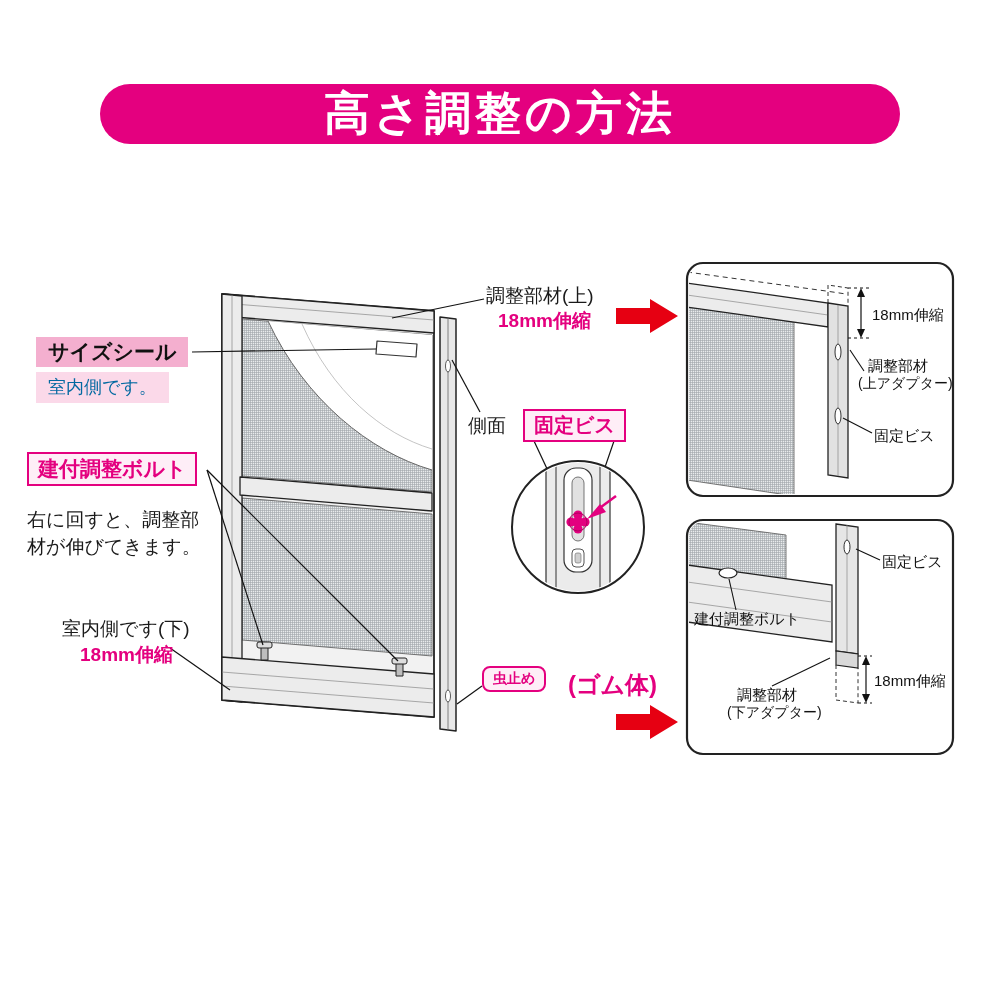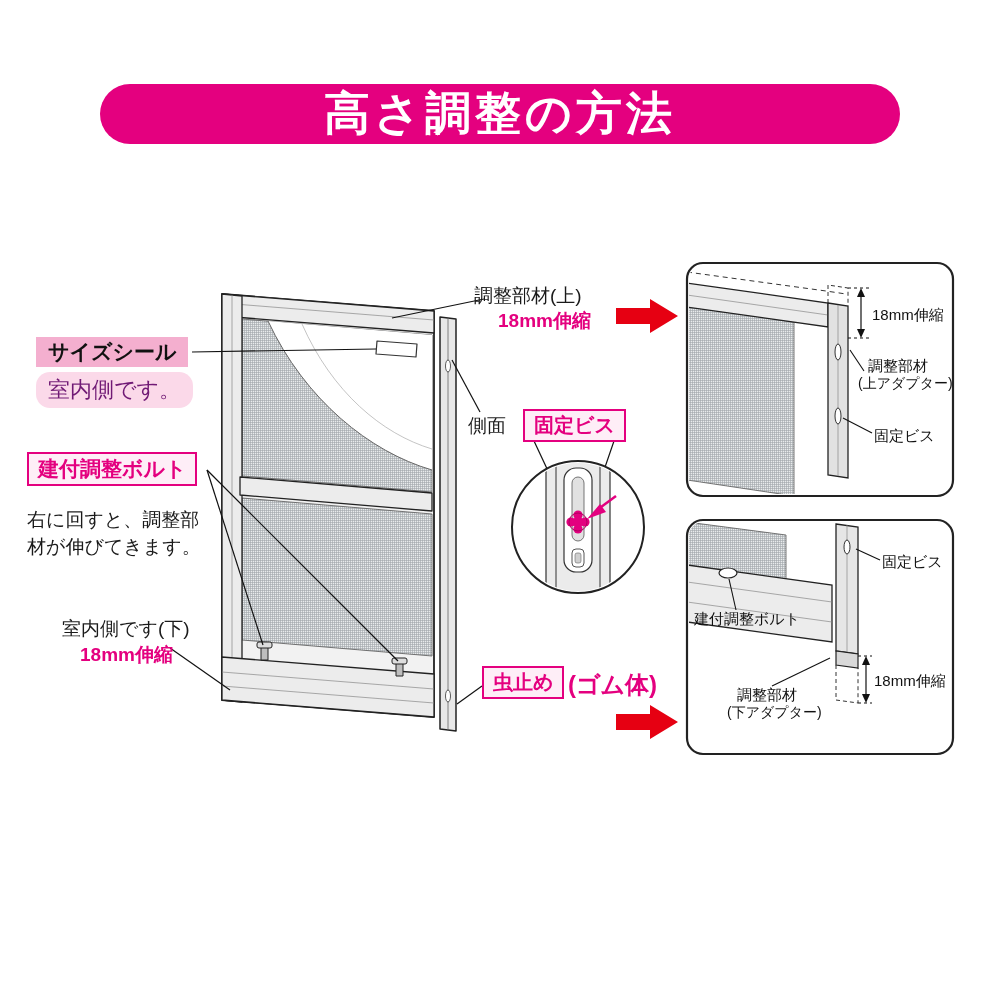--- a/index.html
+++ b/index.html
@@ -6,21 +6,21 @@
   .stage{position:relative;width:1000px;height:1000px;background:#fff;overflow:hidden;
          font-family:"Liberation Sans","DejaVu Sans",sans-serif;color:#1a1a1a;}
   .art{position:absolute;left:0;top:0;}
   .banner{position:absolute;left:100px;top:84px;width:800px;height:60px;background:#e4007f;
           border-radius:40px;display:flex;align-items:center;justify-content:center;
           color:#fff;font-size:46px;font-weight:bold;letter-spacing:4px;}
   .lbl{position:absolute;white-space:nowrap;line-height:1.25;}
   .black19{font-size:19px;color:#1a1a1a;}
   .mag{color:#e4007f;font-weight:bold;}
   .box-pink{background:#f4afcf;padding:2px 12px;font-size:21px;font-weight:bold;color:#111;}
-  .box-pink-light{background:#fbd9e9;padding:4px 12px;font-size:22px;color:#701a75;border-radius:14px;}
+  .box-pink-light{background:#fbd9e9;padding:4px 12px;font-size:18px;color:#0369a1;}
   .box-magenta{border:2px solid #e4007f;background:#feeef7;color:#e4007f;
                font-weight:bold;padding:2px 9px;}
   .small15{font-size:15px;color:#111;}
   .small14{font-size:14px;color:#111;}
   .note{font-size:19px;color:#1a1a1a;line-height:27px;}
 </style>
 </head>
 <body>
 
 <div class="stage">
@@ -181,27 +181,27 @@
   <div class="lbl box-magenta" style="left:27px;top:452px;font-size:21px;">建付調整ボルト</div>
 
   <div class="lbl note" style="left:27px;top:506px;">
     <div>右に回すと、調整部</div>
     <div>材が伸びてきます。</div>
   </div>
 
   <div class="lbl black19" style="left:62px;top:617px;">室内側です(下)</div>
   <div class="lbl mag" style="left:80px;top:643px;font-size:19px;">18mm伸縮</div>
 
-  <div class="lbl black19" style="left:474px;top:284px;">調整部材(上)</div>
+  <div class="lbl black19" style="left:486px;top:284px;">調整部材(上)</div>
   <div class="lbl mag" style="left:498px;top:309px;font-size:19px;">18mm伸縮</div>
 
   <div class="lbl black19" style="left:468px;top:414px;">側面</div>
   <div class="lbl box-magenta" style="left:523px;top:409px;font-size:20px;">固定ビス</div>
 
-  <div class="lbl box-magenta" style="left:482px;top:666px;font-size:20px;">虫止め</div>
+  <div class="lbl box-magenta" style="left:482px;top:666px;font-size:14px;border-radius:8px;">虫止め</div>
   <div class="lbl mag" style="left:568px;top:670px;font-size:24px;">(ゴム体)</div>
 
   <div class="lbl small15" style="left:872px;top:306px;">18mm伸縮</div>
   <div class="lbl small15" style="left:868px;top:357px;">調整部材</div>
   <div class="lbl small14" style="left:858px;top:375px;">(上アダプター)</div>
   <div class="lbl small15" style="left:874px;top:427px;">固定ビス</div>
 
   <div class="lbl small15" style="left:882px;top:553px;">固定ビス</div>
   <div class="lbl small15" style="left:694px;top:610px;">建付調整ボルト</div>
   <div class="lbl small15" style="left:737px;top:686px;">調整部材</div>

